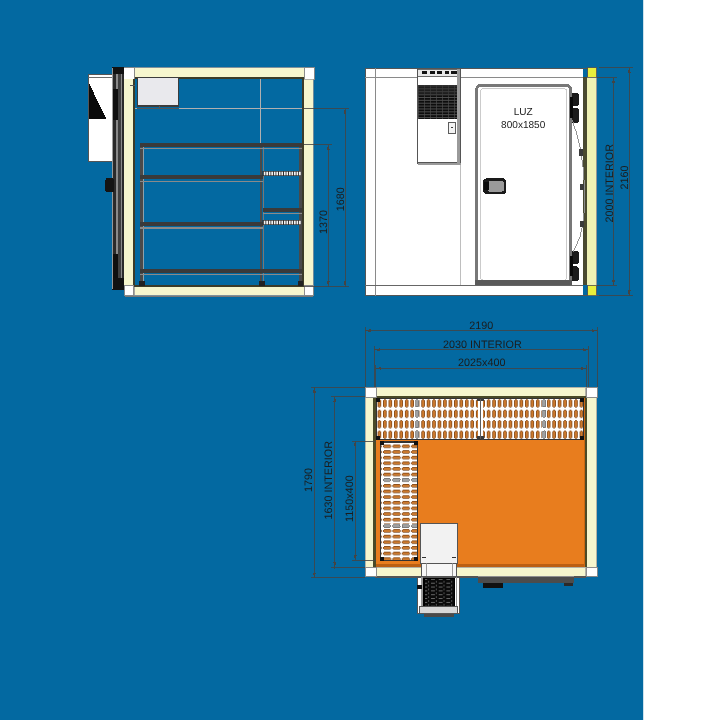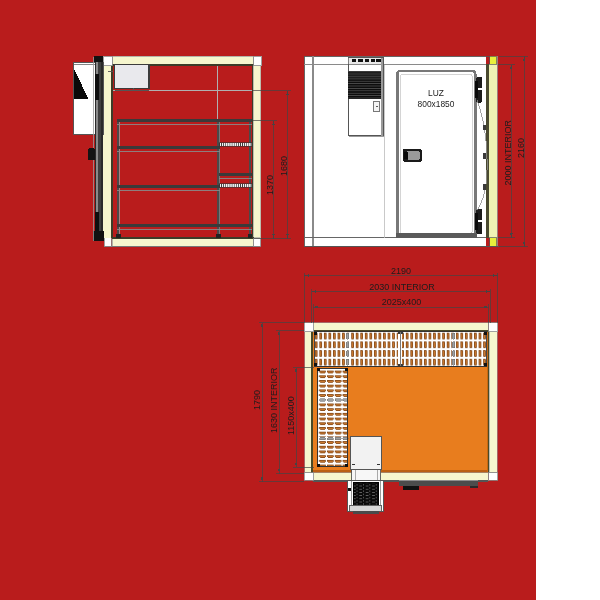--- a/index.html
+++ b/index.html
@@ -1,16 +1,16 @@
 <!DOCTYPE html>
 <html><head>
 <meta charset="utf-8">
 <style>
 html,body{margin:0;padding:0;background:#ffffff;}
-#page{position:relative;width:536px;height:600px;background:#b91c1c;overflow:hidden;}
+#page{position:relative;width:536px;height:600px;background:#0369a1;overflow:hidden;}
 text{font-family:"Liberation Sans",sans-serif;fill:#1c1c1c;}
 </style>
 </head>
 <body>
 <div id="page">
 <svg width="600" height="600" viewBox="0 0 600 600" shape-rendering="crispEdges">
 <defs>
 <pattern id="slatV" x="313.9" y="332.7" width="4.55" height="8.7" patternUnits="userSpaceOnUse">
   <rect x="0.95" y="0.3" width="2.55" height="6.1" rx="0.9" fill="#cc7a2e" stroke="#713e16" stroke-width="0.7"></rect>
 </pattern>

